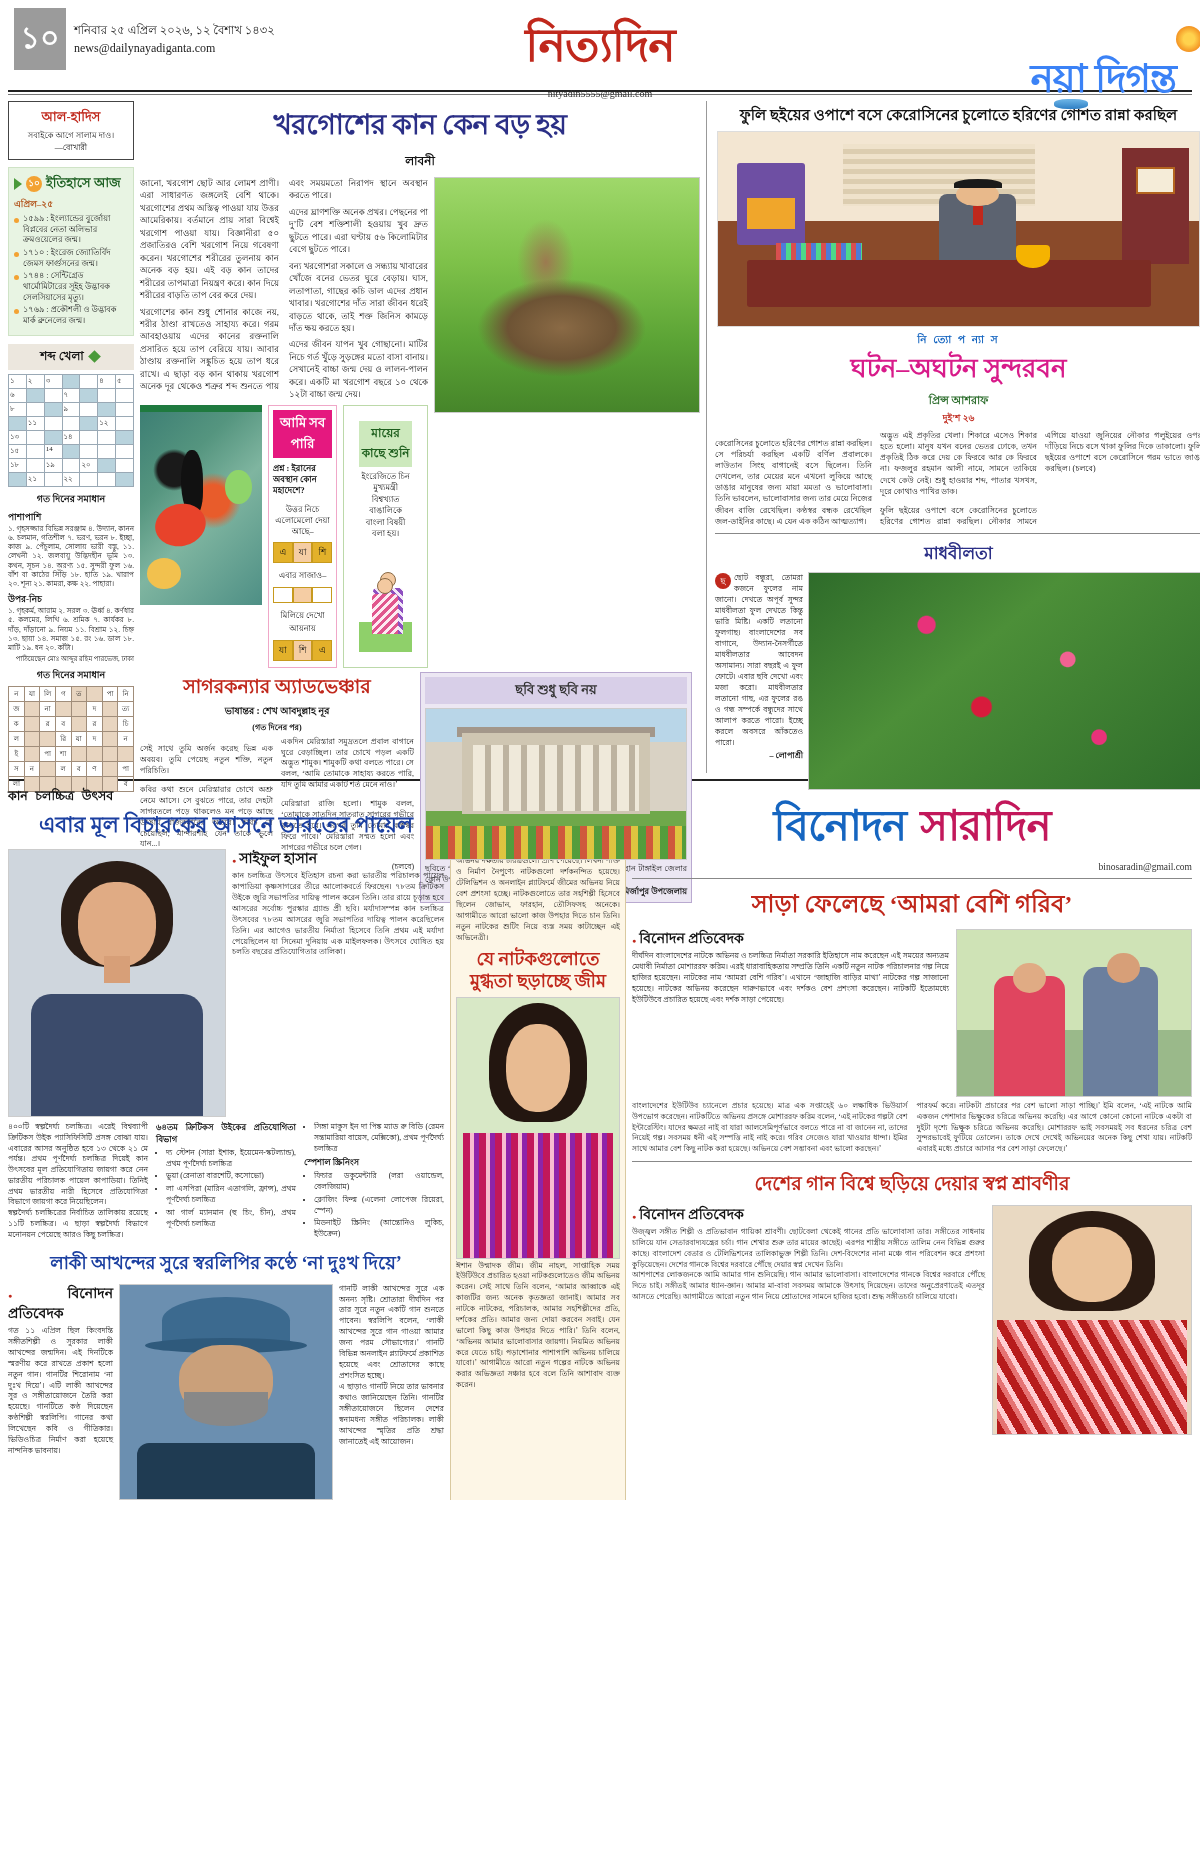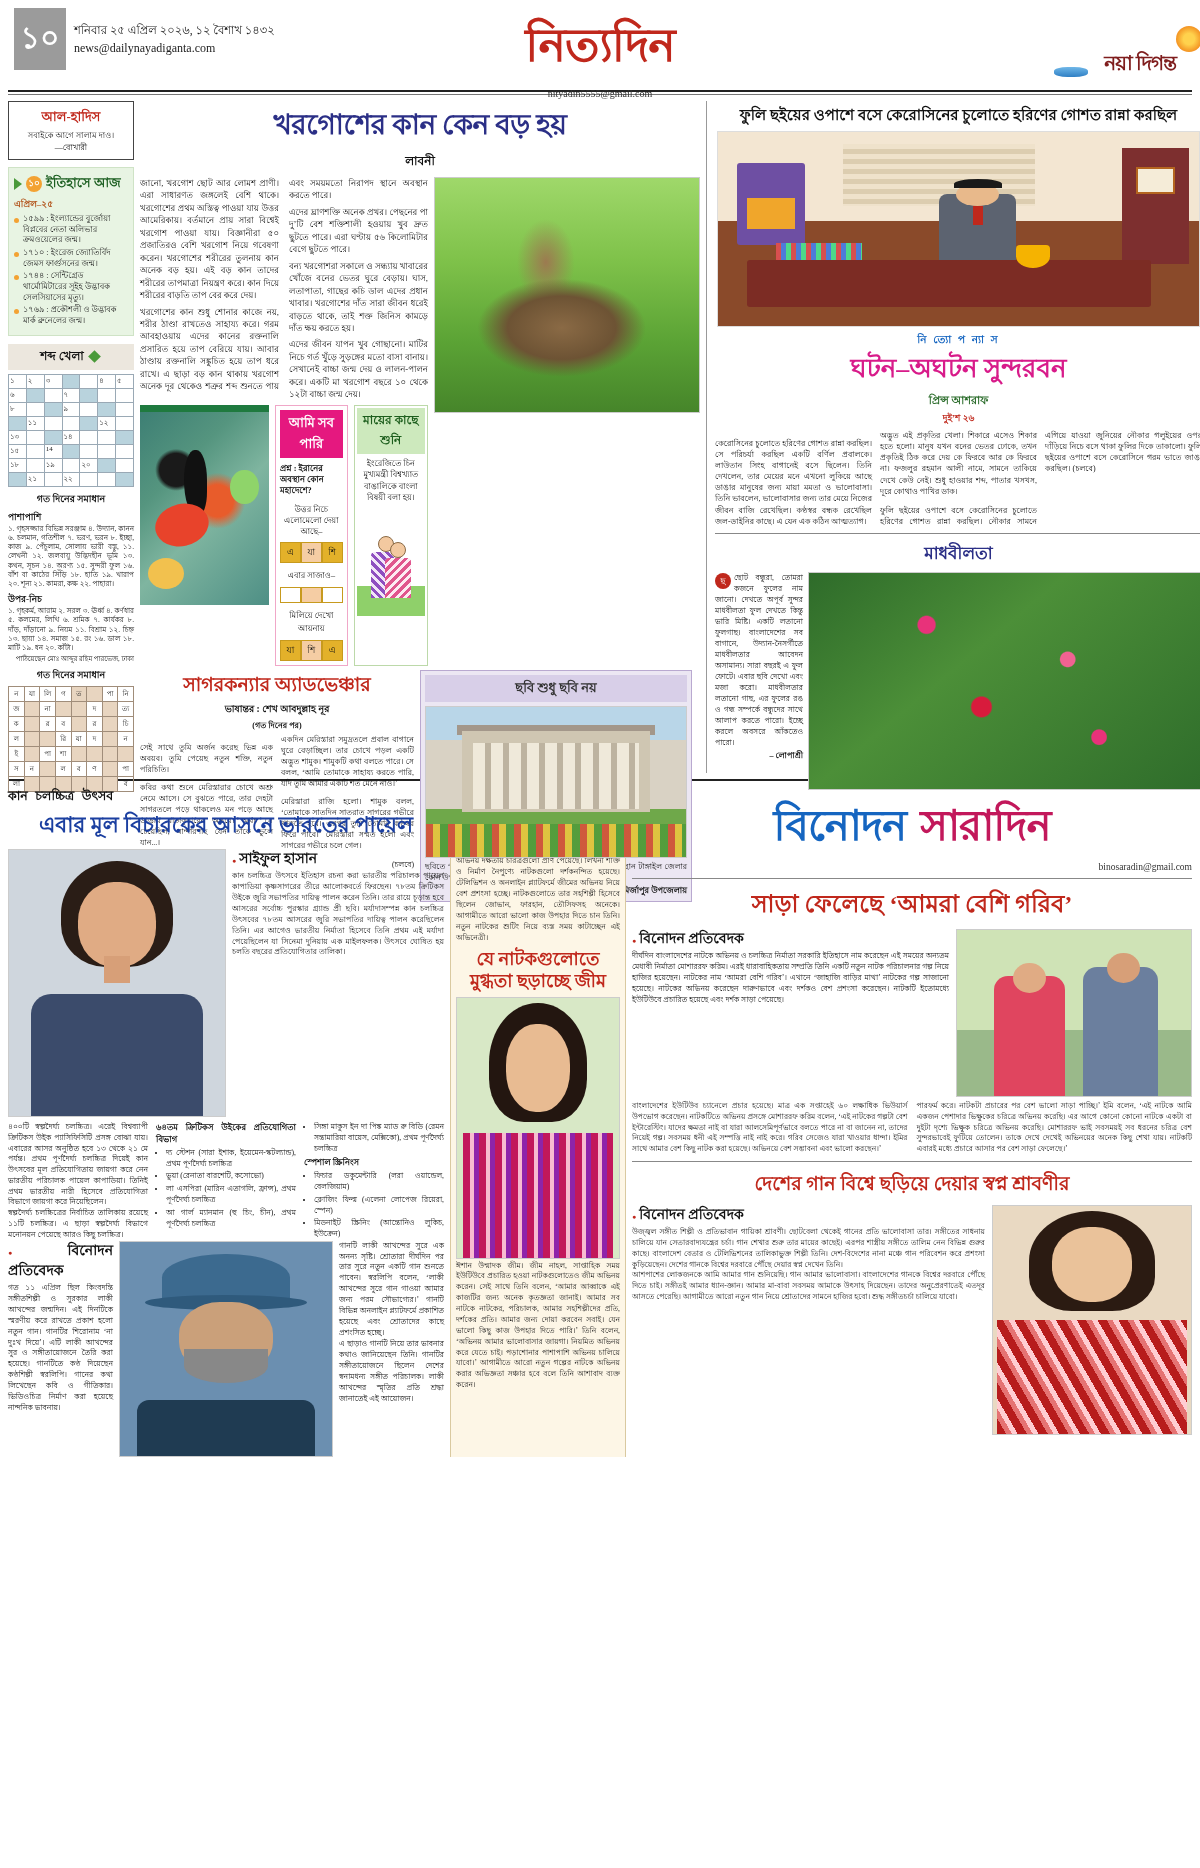--- a/index.html
+++ b/index.html
@@ -32,21 +32,21 @@
     font-size:46px; font-weight:bold; color:#c0281c; letter-spacing:-1px;
     font-family:"Liberation Serif", serif;
   }
   .nityadin-logo .mail { font-size:10px; color:#333; margin-top:2px; }
   .nd-logo { position:absolute; right:16px; top:18px; text-align:right; }
   .nd-logo .sun {
     display:inline-block; width:26px; height:26px; border-radius:50%;
     background:radial-gradient(circle,#ffd24d 30%,#f28c1e 75%);
     position:relative; top:8px; left:26px;
   }
-  .nd-logo .nd-word { font-size:20px; font-weight:bold; color:#7f1d1d; letter-spacing:-1px; }
+  .nd-logo .nd-word { font-size:39px; font-weight:bold; color:#3b82f6; letter-spacing:-1px; }
   .nd-logo .wave {
     display:inline-block; width:34px; height:10px; position:relative; top:-18px; left:-88px;
     background:linear-gradient(#6fb7e8,#2f7fc4); border-radius:40%;
   }
 
   .rule-thick { border-top:2px solid #222; margin:2px 0 0 0; }
   .rule-thin  { border-top:1px solid #777; margin:2px 0 6px 0; }
 
   
   .top-zone { display:flex; gap:6px; height:672px; }
@@ -149,21 +149,21 @@
   .quiz-title { background:#e5187f; color:#fff; text-align:center; font-size:13px; font-weight:bold; padding:3px 0; }
   .quiz-q { font-size:8.4px; font-weight:bold; margin-top:5px; line-height:1.35; }
   .quiz-note { font-size:8.2px; text-align:center; margin-top:7px; line-height:1.35; }
   .tile-row { display:flex; margin-top:5px; }
   .tile { flex:1; border:1px solid #c79a1e; text-align:center; font-size:9px; padding:2px 0; }
   .tile.y { background:#e3b12a; }
   .tile.p { background:#f5cda4; }
   .tile.w { background:#fff; }
   .quiz-sub { font-size:8.2px; text-align:center; margin-top:6px; }
 
-  .mother-box { width:148px; border:1.5px solid #bcd9a9; padding:2px; }
+  .mother-box { width:148px; border:1.5px solid #bcd9a9; padding:15px; }
   .mother-title { background:#cde9bd; text-align:center; font-size:12px; font-weight:bold; padding:3px 0; color:#1d5e1d; }
   .mother-text { font-size:8.2px; text-align:center; line-height:1.4; margin-top:4px; }
   .girls-art { height:108px; margin-top:4px; position:relative;
     background:linear-gradient(#ffffff 0 72%, #8fd06a 72% 100%); }
   .girl { position:absolute; bottom:18px; }
   .g1 { left:14px; }
   .g2 { right:14px; }
   .girl .head { width:16px;height:16px;border-radius:50%;background:#f3c9a0;margin:0 auto; border:1px solid #8a6a45;}
   .girl .dress1 { width:30px;height:46px;
     background:repeating-linear-gradient(45deg,#8e4fc0 0 3px,#f2e6f8 3px 6px); border-radius:4px 4px 0 0;}
@@ -653,20 +653,21 @@
             <li>সিঙ্গা মাকুস ইন দা পিঙ্ক ম্যাড রু বিডি (রেমন সন্তামারিয়া বায়েস, মেক্সিকো), প্রথম পূর্ণদৈর্ঘ্য চলচ্চিত্র</li>
           </ul>
           <h4>স্পেশাল স্ক্রিনিংস</h4>
           <ul>
             <li>ফিচার ডকুমেন্টারি (লরা ওয়ান্ডেল, বেলজিয়াম)</li>
             <li>ক্লোজিং ফিল্ম (এলেনা লোপেজ রিয়েরা, স্পেন)</li>
             <li>মিডনাইট স্ক্রিনিং (আন্তোনিও লুকিচ, ইউক্রেন)</li>
           </ul>
         </div>
 
+        <div class="lucky-head">লাকী আখন্দের সুরে স্বরলিপির কণ্ঠে ‘না দুঃখ দিয়ে’</div>
         <div class="lucky-row">
           <div class="lucky-text">
             <div class="kan-by">বিনোদন প্রতিবেদক</div>
             <div>গত ১১ এপ্রিল ছিল কিংবদন্তি সঙ্গীতশিল্পী ও সুরকার লাকী আখন্দের জন্মদিন। এই দিনটিকে স্মরণীয় করে রাখতে প্রকাশ হলো নতুন গান। গানটির শিরোনাম ‘না দুঃখ দিয়ে’। এটি লাকী আখন্দের সুর ও সঙ্গীতায়োজনে তৈরি করা হয়েছে। গানটিতে কণ্ঠ দিয়েছেন কণ্ঠশিল্পী স্বরলিপি। গানের কথা লিখেছেন কবি ও গীতিকার। ভিডিওচিত্র নির্মাণ করা হয়েছে নান্দনিক ভাবনায়।</div>
           </div>
           <div class="lucky-photo">
             <div class="hat"></div>
             <div class="brim"></div>
             <div class="face"></div>
             <div class="beard"></div>

